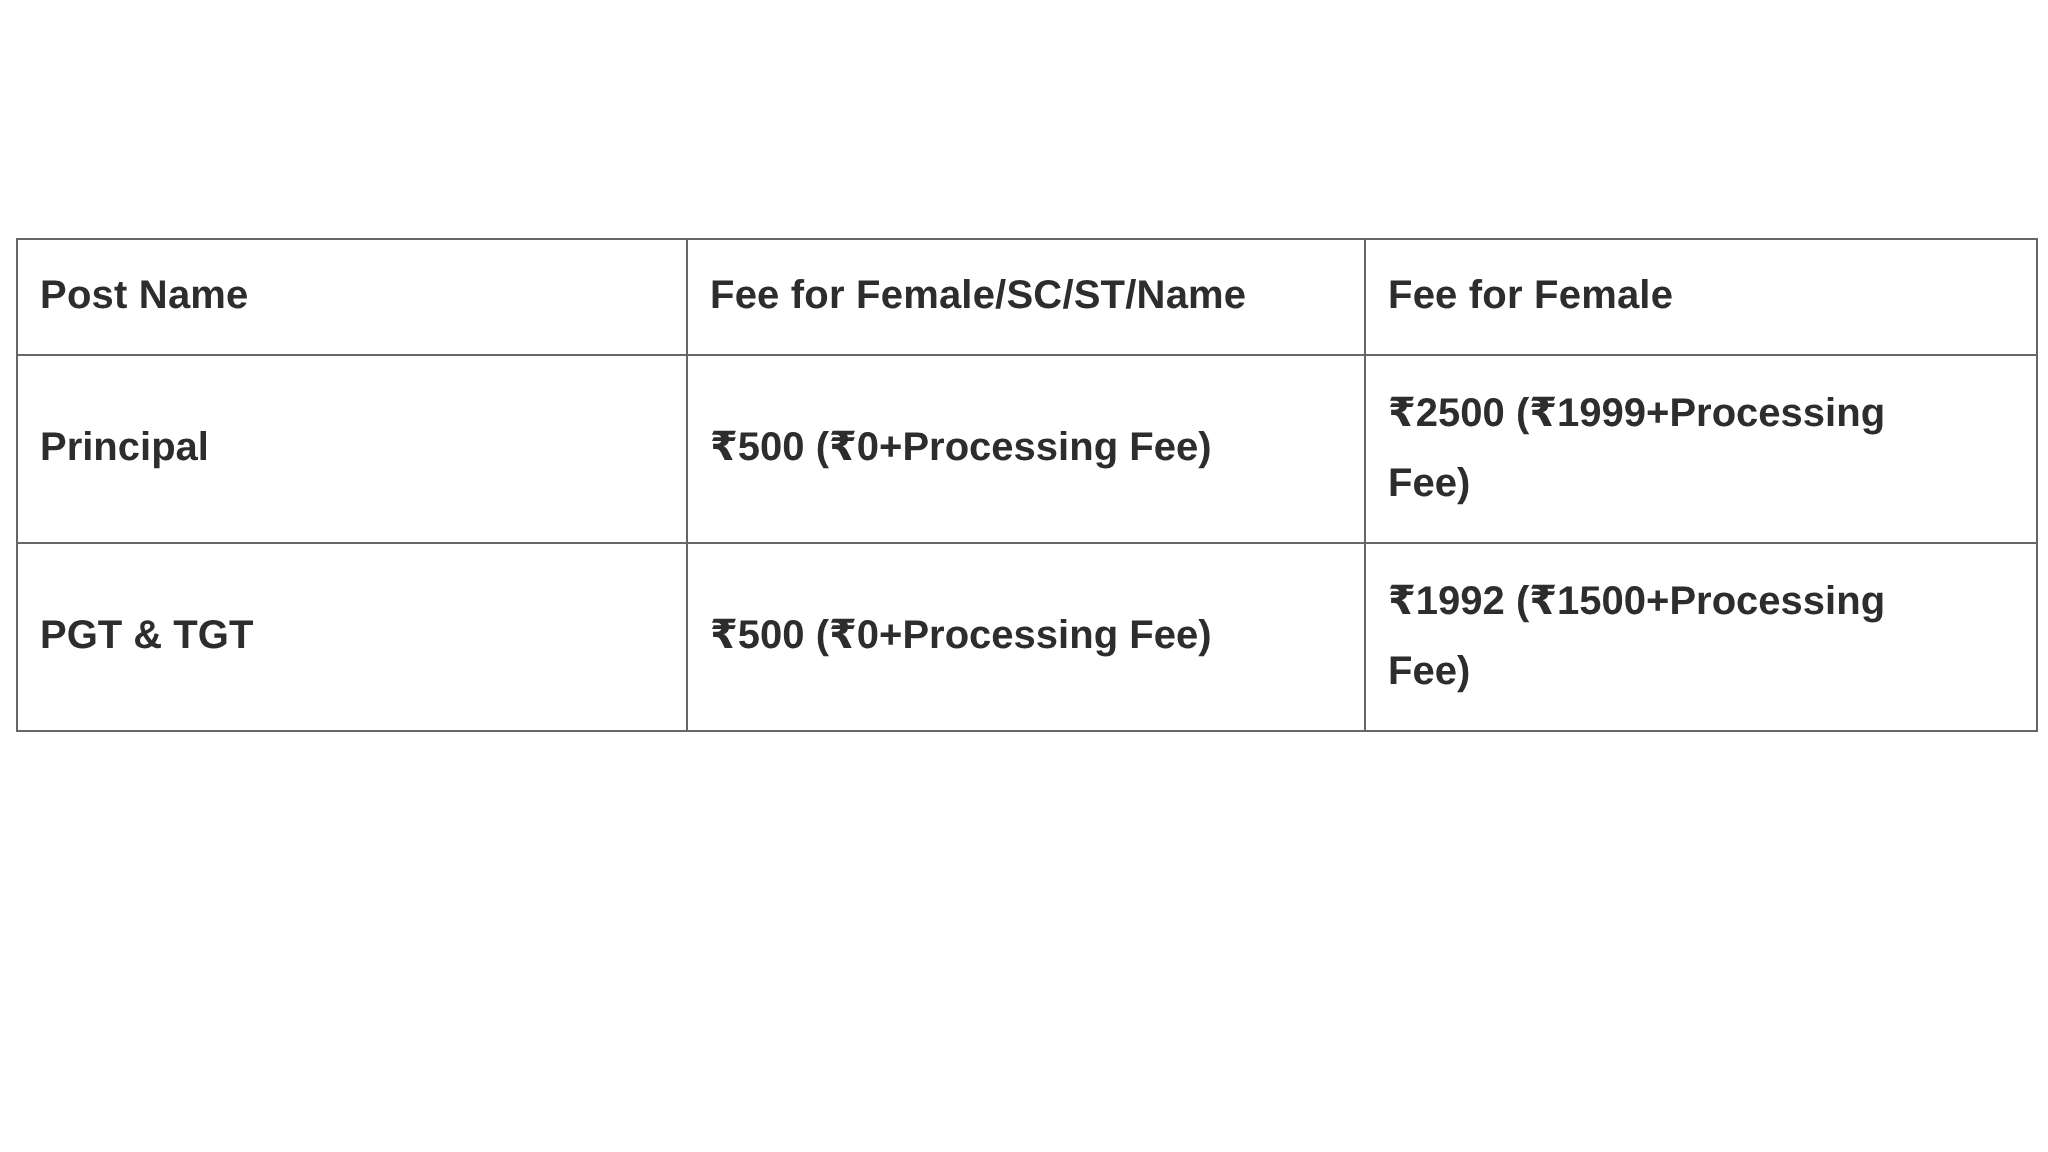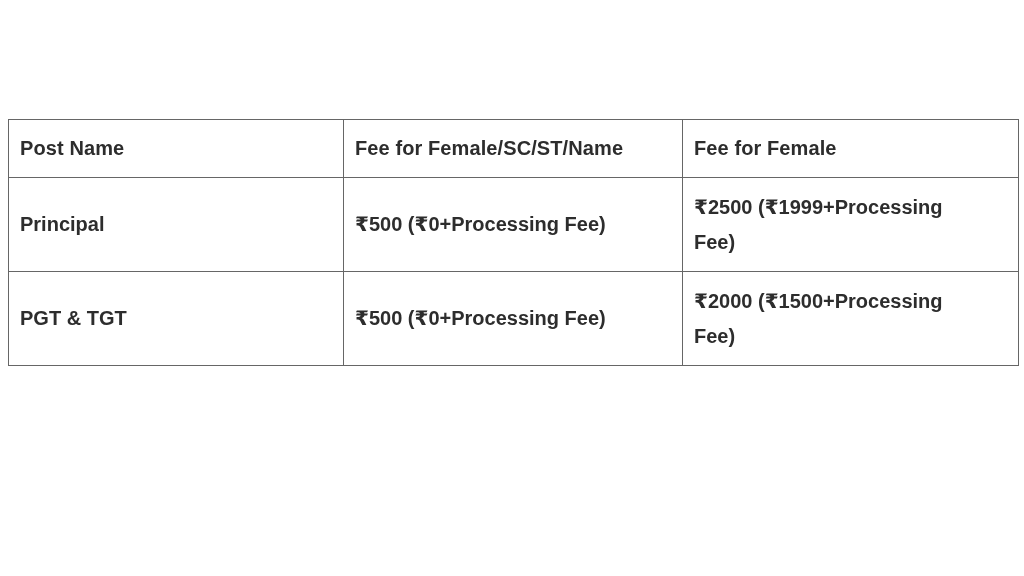--- a/index.html
+++ b/index.html
@@ -75,18 +75,18 @@
         <td>Principal</td>
         <td>₹500 (₹0+Processing Fee)</td>
         <td class="fee-others-cell">
           <span class="wrap">₹2500 (₹1999+Processing Fee)</span>
         </td>
       </tr>
       <tr>
         <td>PGT &amp; TGT</td>
         <td>₹500 (₹0+Processing Fee)</td>
         <td class="fee-others-cell">
-          <span class="wrap">₹2000 (₹1500+Processing Fee)</span>
+          <span class="wrap">₹1992 (₹1500+Processing Fee)</span>
         </td>
       </tr>
     </tbody>
   </table>
 </div>
 
 </body></html>

